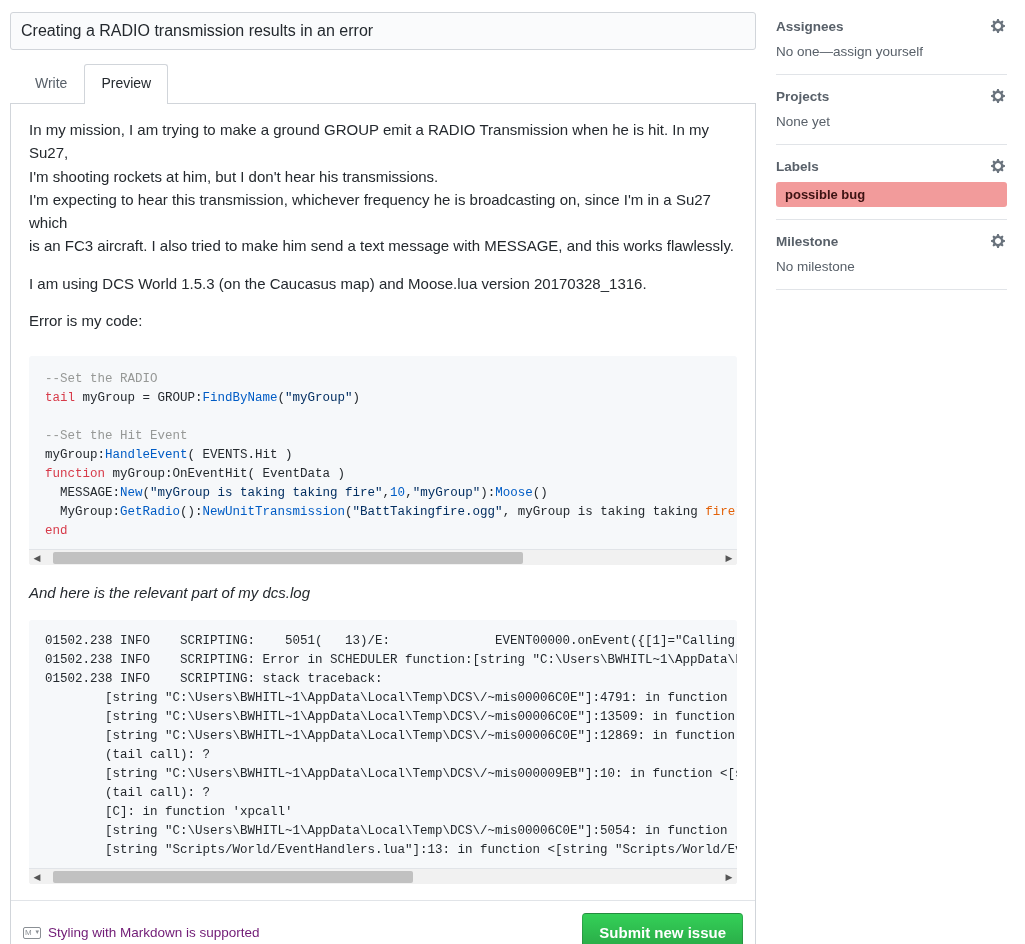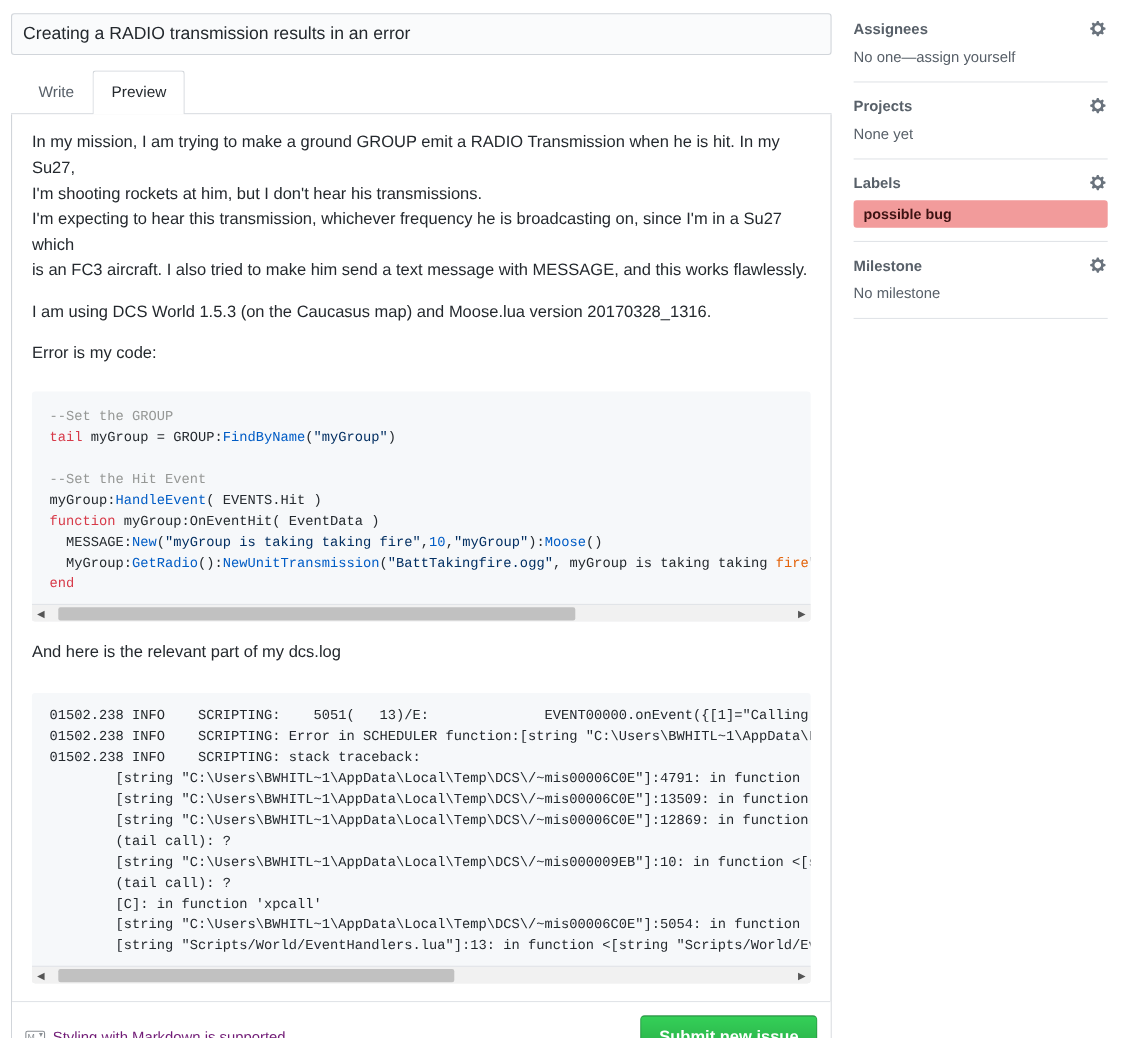--- a/index.html
+++ b/index.html
@@ -264,41 +264,41 @@
           <span>I'm shooting rockets at him, but I don't hear his transmissions.</span><br>
           <span>I'm expecting to hear this transmission, whichever frequency he is broadcasting on, since I'm in a Su27 which</span><br>
           <span>is an FC3 aircraft. I also tried to make him send a text message with MESSAGE, and this works flawlessly.</span>
         </p>
         <p>I am using DCS World 1.5.3 (on the Caucasus map) and Moose.lua version 20170328_1316.</p>
         <p>Error is my code:</p>
       </div>
 
       <div style="padding: 0 18px;">
         <div class="codewrap">
-          <pre><span class="k-com">--Set the GROUP</span>
+          <pre><span class="k-com">--Set the RADIO</span>
 <span class="k-kw">tail</span> myGroup = GROUP:<span class="k-fn">FindByName</span>(<span class="k-str">"myGroup"</span>)
 
 <span class="k-com">--Set the Hit Event</span>
 myGroup:<span class="k-fn">HandleEvent</span>( EVENTS.Hit )
 <span class="k-kw">function</span> myGroup:OnEventHit( EventData )
   MESSAGE:<span class="k-fn">New</span>(<span class="k-str">"myGroup is taking taking fire"</span>,<span class="k-num">10</span>,<span class="k-str">"myGroup"</span>):<span class="k-fn">Moose</span>()
   MyGroup:<span class="k-fn">GetRadio</span>():<span class="k-fn">NewUnitTransmission</span>(<span class="k-str">"BattTakingfire.ogg"</span>, myGroup is taking taking <span class="k-orange">fire</span>",  , 
 <span class="k-kw">end</span></pre>
           <div class="hscroll">
             <div class="arrow">◀</div>
             <div class="track">
               <div class="thumb" style="left:8px; width:470px;"></div>
             </div>
             <div class="arrow">▶</div>
           </div>
         </div>
       </div>
 
       <div class="preview-body" style="padding-top:0; padding-bottom:6px;">
-        <p style="margin-bottom:20px;">And here is the relevant part of my dcs.log</p>
+        <p style="margin-bottom:10px;font-style:italic;">And here is the relevant part of my dcs.log</p>
       </div>
 
       <div style="padding: 0 18px;">
         <div class="codewrap log">
           <pre>01502.238 INFO    SCRIPTING:    5051(   13)/E:              EVENT00000.onEvent({[1]="Calling OnEventH:
 01502.238 INFO    SCRIPTING: Error in SCHEDULER function:[string "C:\Users\BWHITL~1\AppData\Local\Temp"
 01502.238 INFO    SCRIPTING: stack traceback:
         [string "C:\Users\BWHITL~1\AppData\Local\Temp\DCS\/~mis00006C0E"]:4791: in function 'getPositi
         [string "C:\Users\BWHITL~1\AppData\Local\Temp\DCS\/~mis00006C0E"]:13509: in function 'GetPoint
         [string "C:\Users\BWHITL~1\AppData\Local\Temp\DCS\/~mis00006C0E"]:12869: in function &lt;[string 

